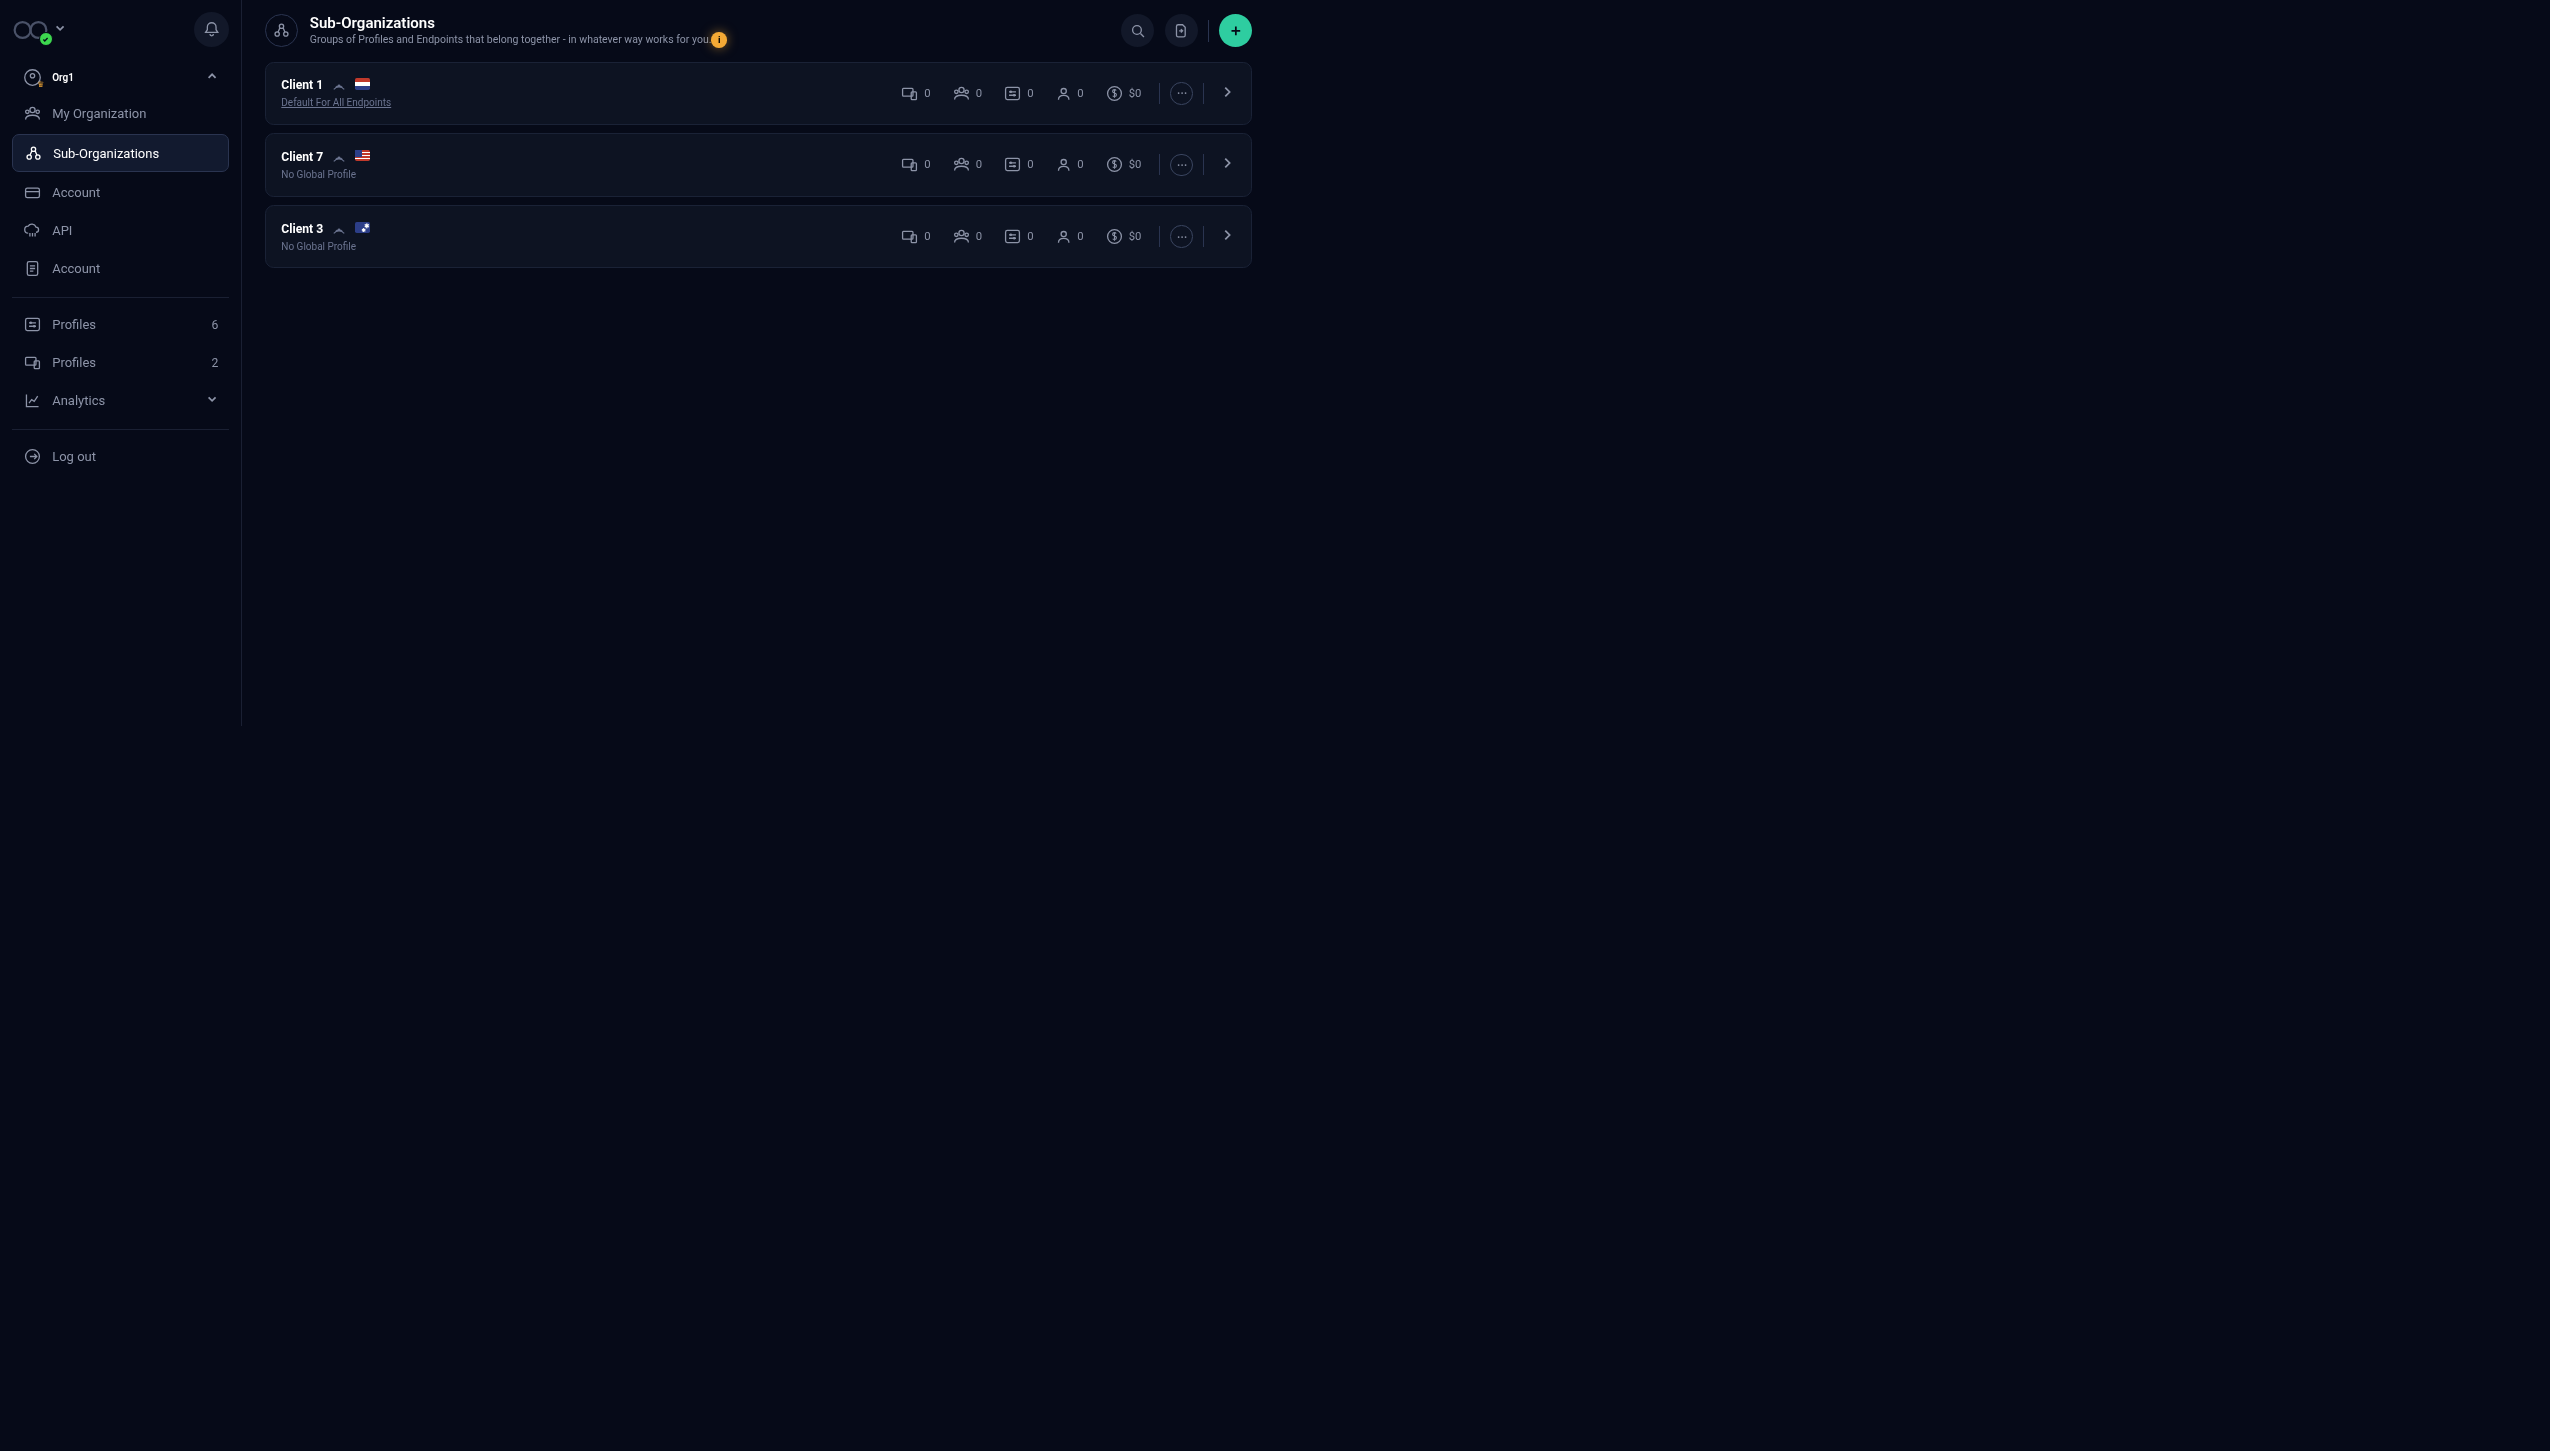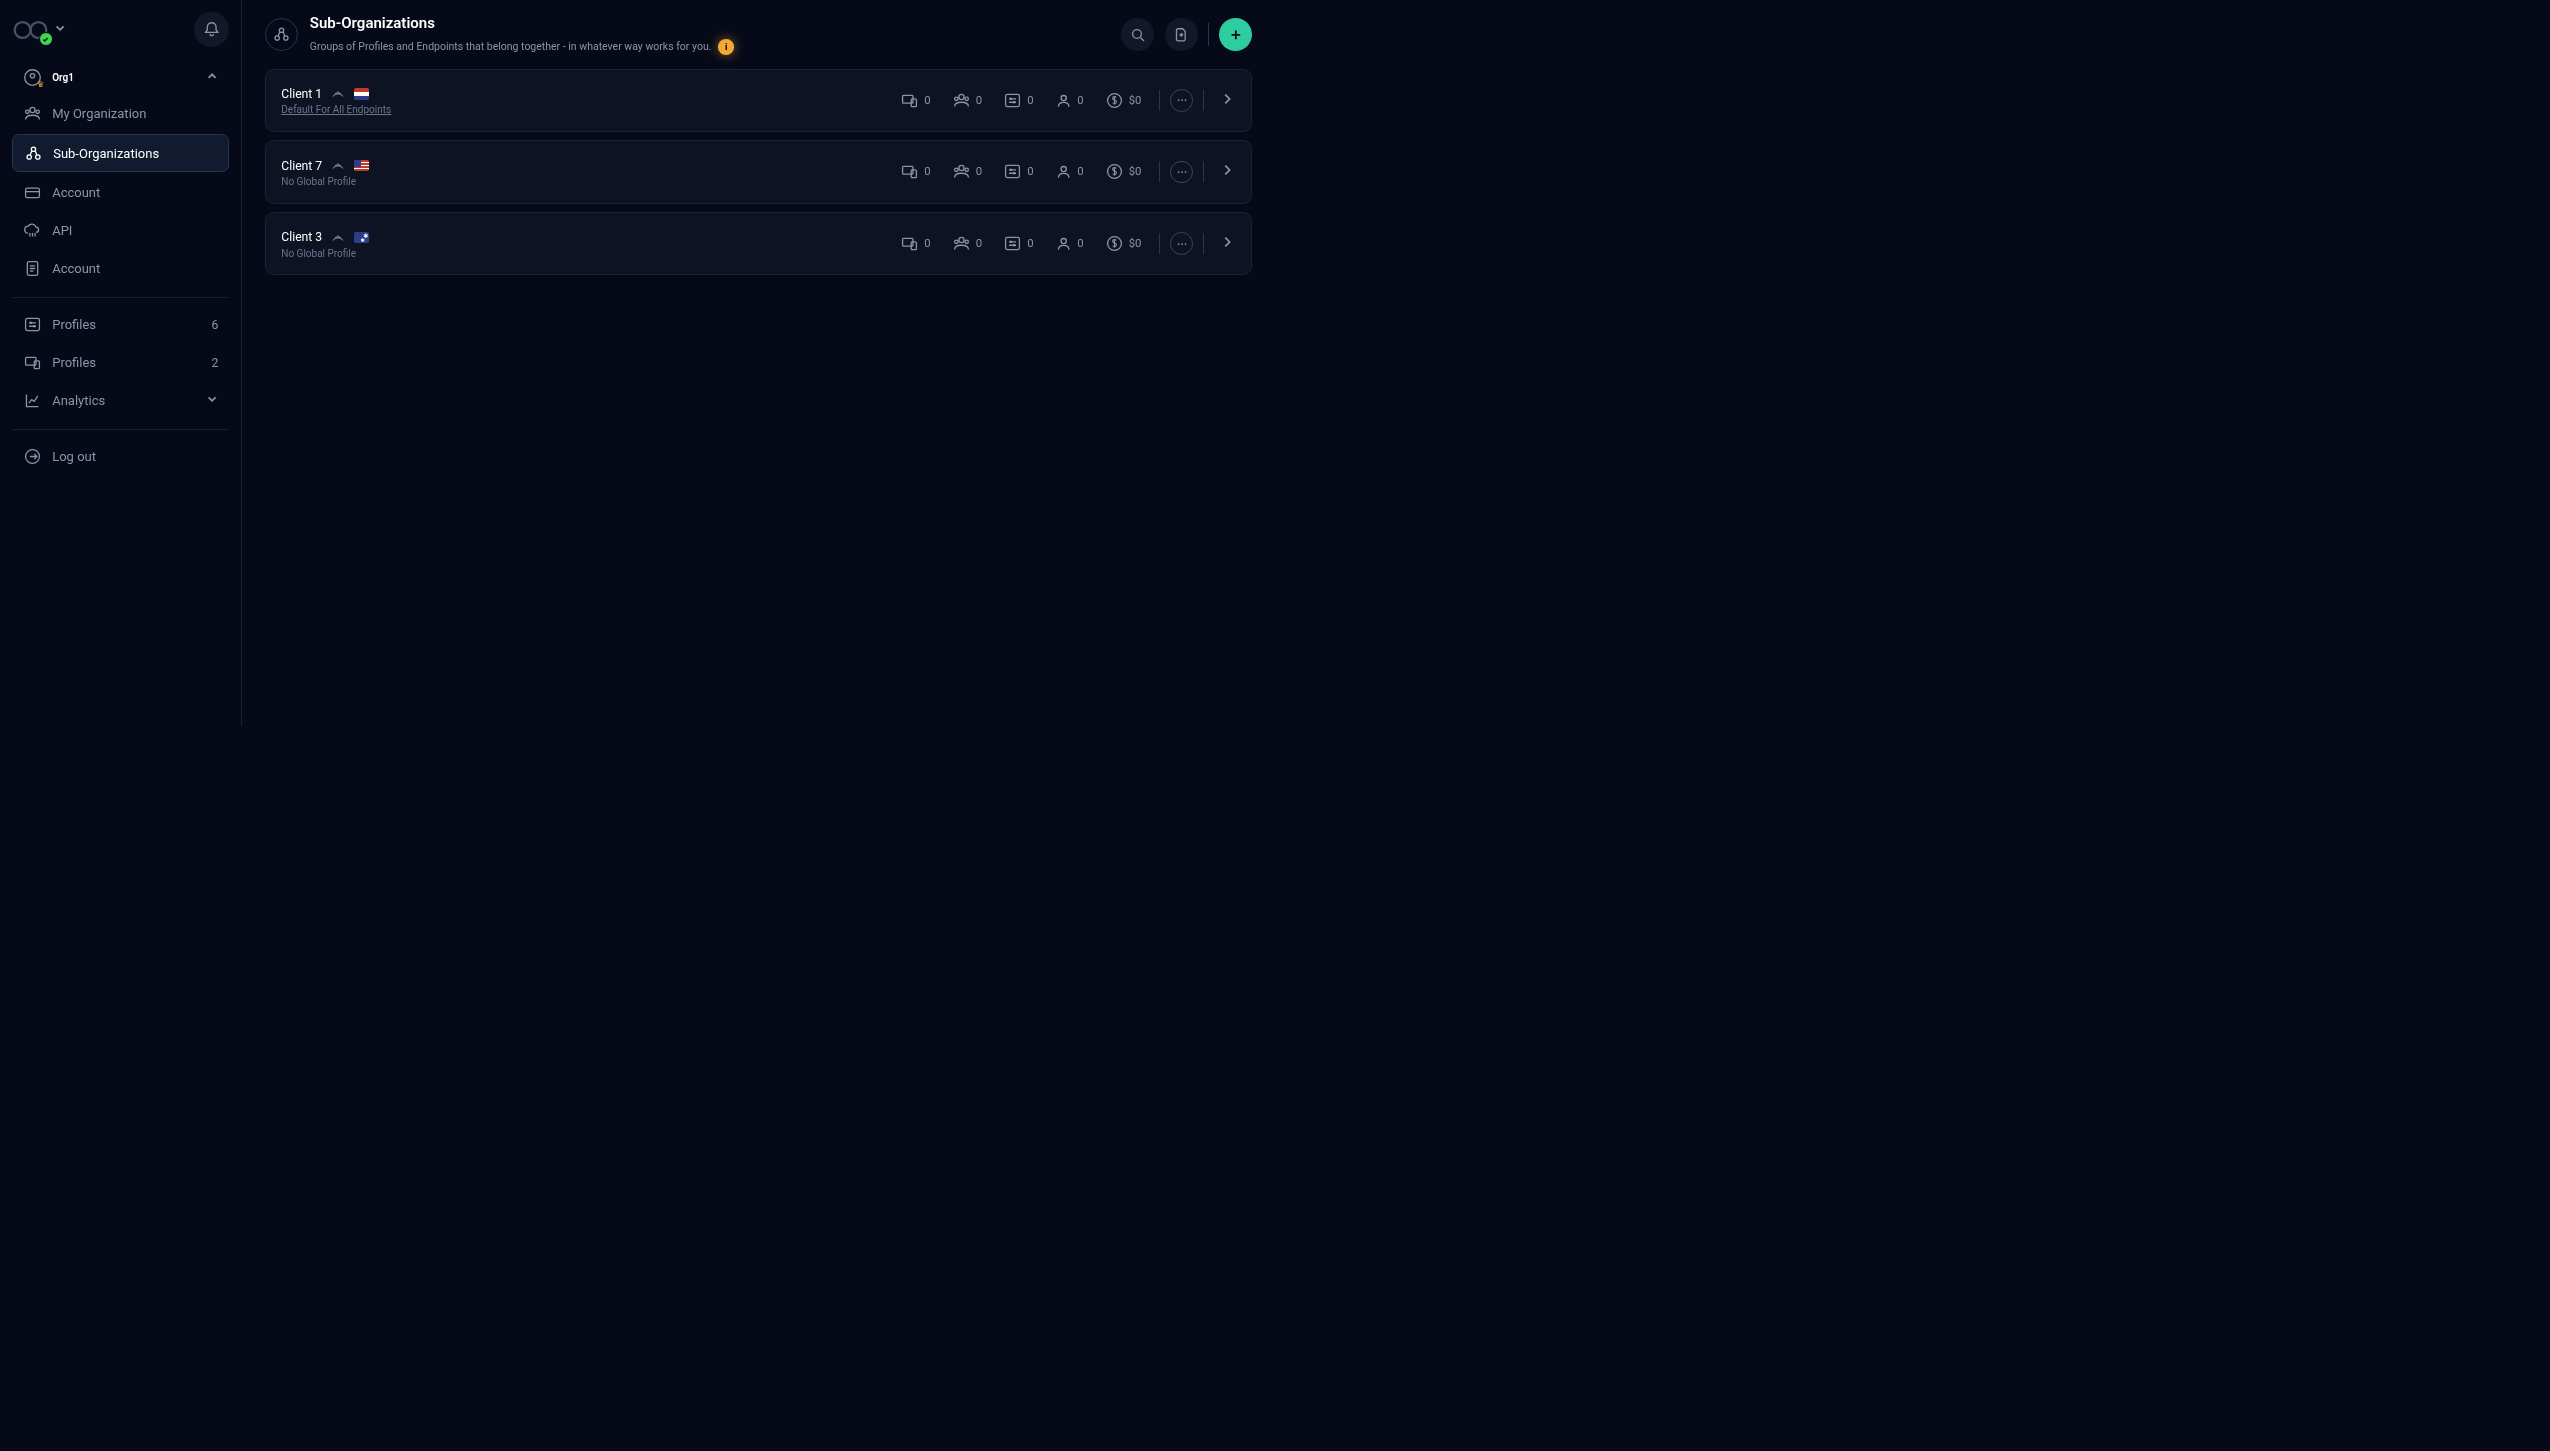--- a/index.html
+++ b/index.html
@@ -24,30 +24,30 @@
 .nav-item.active{background:#121a2f;border:0.9px solid #2a3450;color:#fff}
 .nav-item .icon{width:19px;display:flex;align-items:center;justify-content:center}
 .nav-item .label{font-size:13px;flex:1}
 .nav-item .count{color:#8d94a8;font-size:12.2px}
 .divider{height:0.9px;background:#1a2033;margin:8.7px 12.2px}
 .main{flex:1;display:flex;flex-direction:column}
 .header{display:flex;align-items:center;justify-content:space-between;padding:14px 22.6px}
 .header-left{display:flex;align-items:center;gap:12.2px}
 .header-icon{width:33px;height:33px;border:0.9px solid #2a3450;border-radius:50%;display:flex;align-items:center;justify-content:center}
 .header-title{font-size:15px;font-weight:600}
-.header-sub{font-size:10.5px;color:#8d94a8;display:flex;align-items:center;gap:7px;margin-top:7px}
+.header-sub{font-size:10.5px;color:#8d94a8;display:flex;align-items:center;margin-top:0}
 .info-badge{width:15.7px;height:15.7px;border-radius:50%;background:#f4a935;color:#000;display:flex;align-items:center;justify-content:center;font-size:9.6px;font-weight:700;box-shadow:0 0 10.5px #f4a93588}
 .header-actions{display:flex;align-items:center;gap:10.5px}
 .icon-btn{width:33px;height:33px;border-radius:50%;background:#121829;display:flex;align-items:center;justify-content:center;cursor:pointer}
 .vdiv{width:0.9px;height:22.6px;background:#2a3450}
 .add-btn{width:33px;height:33px;border-radius:50%;background:#2ecda0;display:flex;align-items:center;justify-content:center;cursor:pointer}
 .list{padding:0 22.6px;display:flex;flex-direction:column;gap:8.7px}
 .row{display:flex;align-items:center;background:#0d1322;border:0.9px solid #1a2236;border-radius:8.7px;padding:15.7px 12.2px 15.7px 15.7px}
 .row-left{flex:1;display:flex;flex-direction:column;gap:1.7px}
-.row-name{display:flex;align-items:center;gap:8.7px;font-size:12.2px;font-weight:400}
+.row-name{display:flex;align-items:flex-start;gap:8.7px;font-size:12.2px;font-weight:700}
 .sig-icon{color:#6b7490}
 .flag{width:15.7px;height:11.3px;border-radius:1.7px;display:inline-block}
 .flag-nl{background:linear-gradient(to bottom,#c0392b 33%,#fff 33%,#fff 66%,#2c3e88 66%)}
 .flag-us{background:linear-gradient(to bottom,#c0392b 0%,#c0392b 14%,#fff 14%,#fff 28%,#c0392b 28%,#c0392b 42%,#fff 42%,#fff 56%,#c0392b 56%,#c0392b 70%,#fff 70%,#fff 84%,#c0392b 84%);position:relative}
 .flag-us::after{content:"";position:absolute;left:0;top:0;width:7px;height:7px;background:#2c3e88}
 .flag-au{background:#2c3e88;position:relative}
 .flag-au::after{content:"✱";position:absolute;right:0.9px;top:0;font-size:6.1px;color:#fff}
 .flag-au::before{content:"✱";position:absolute;right:4.4px;bottom:0;font-size:5.2px;color:#fff}
 .row-sub{font-size:10px;color:#6b7490}
 .row-sub.link{text-decoration:underline;cursor:pointer}

